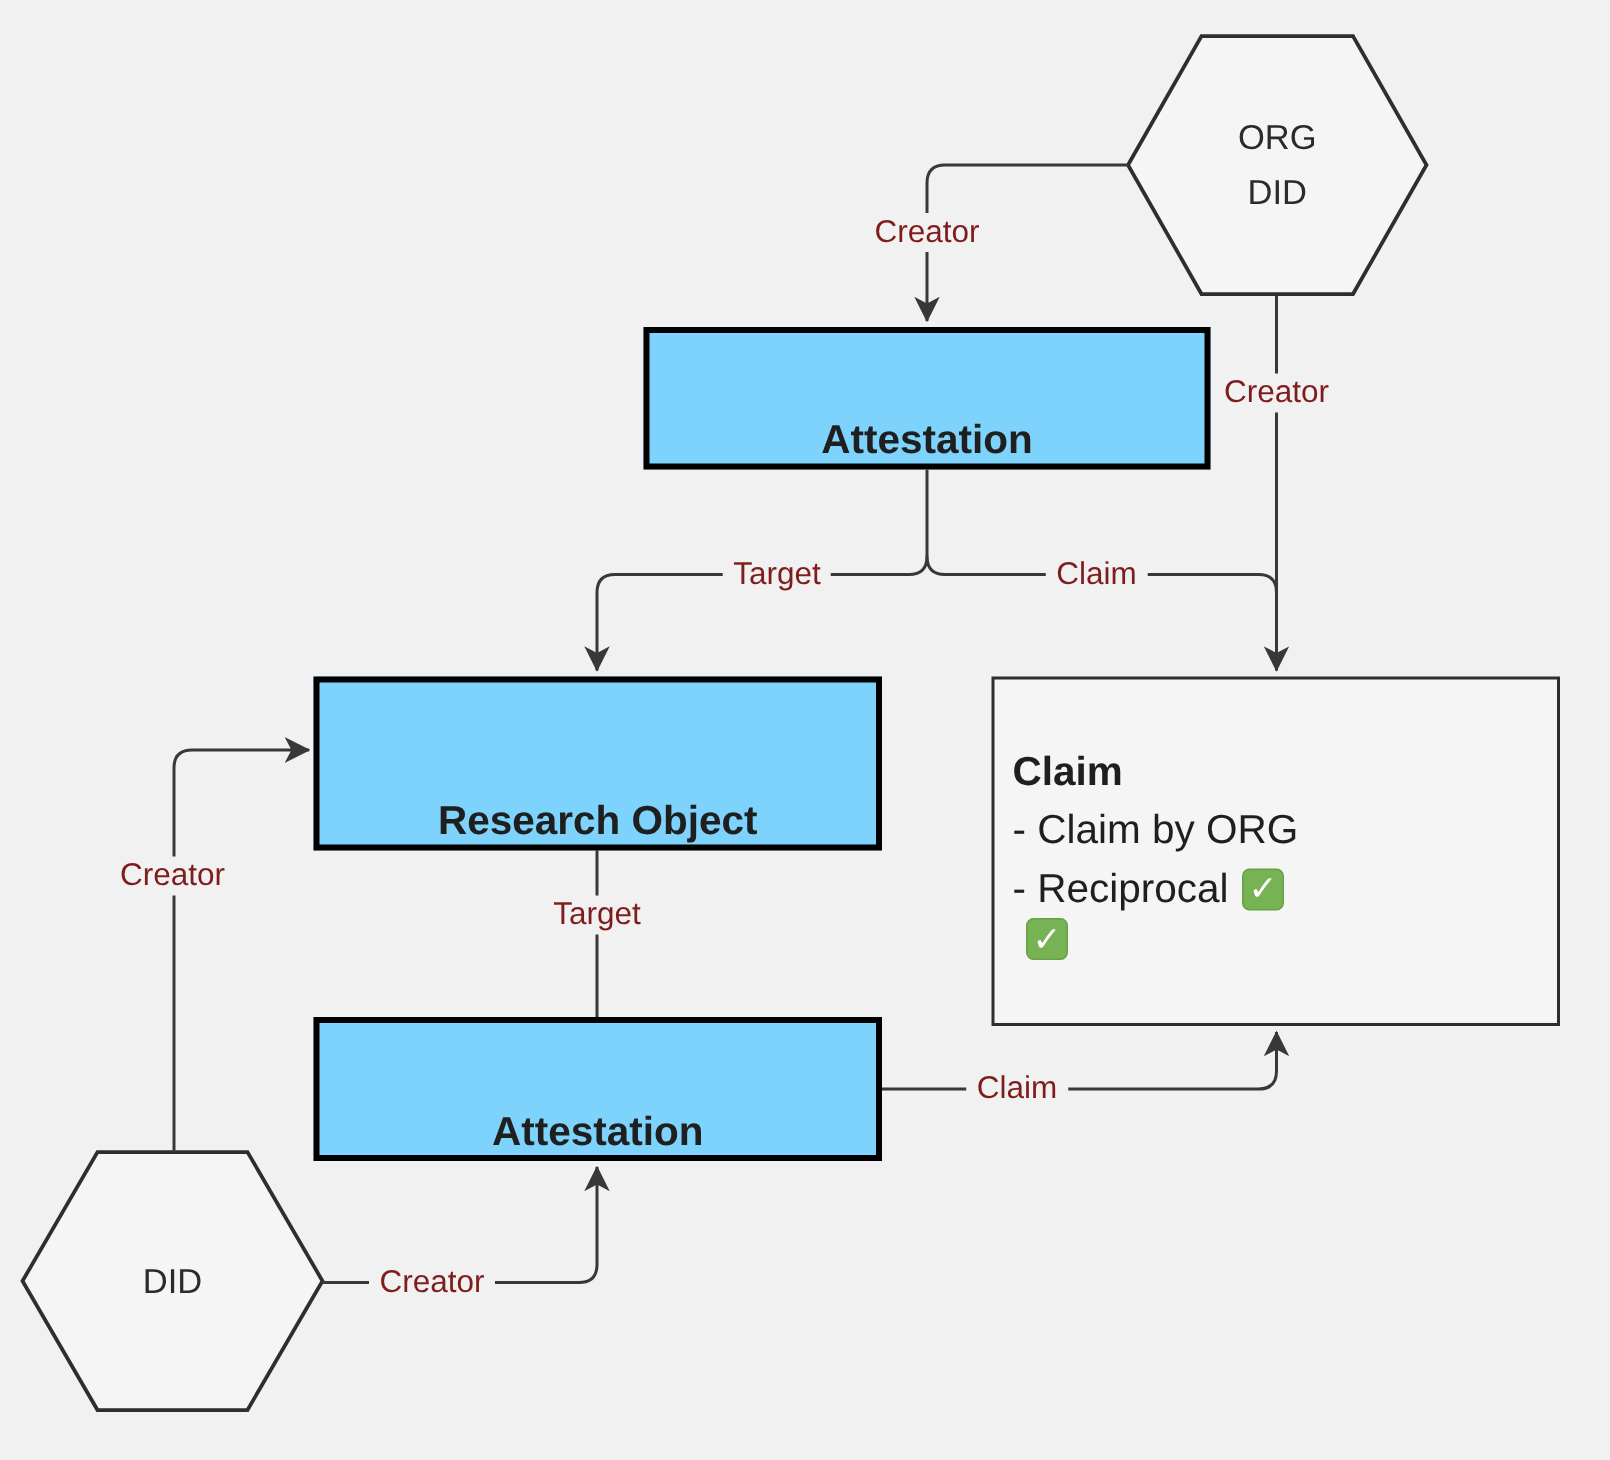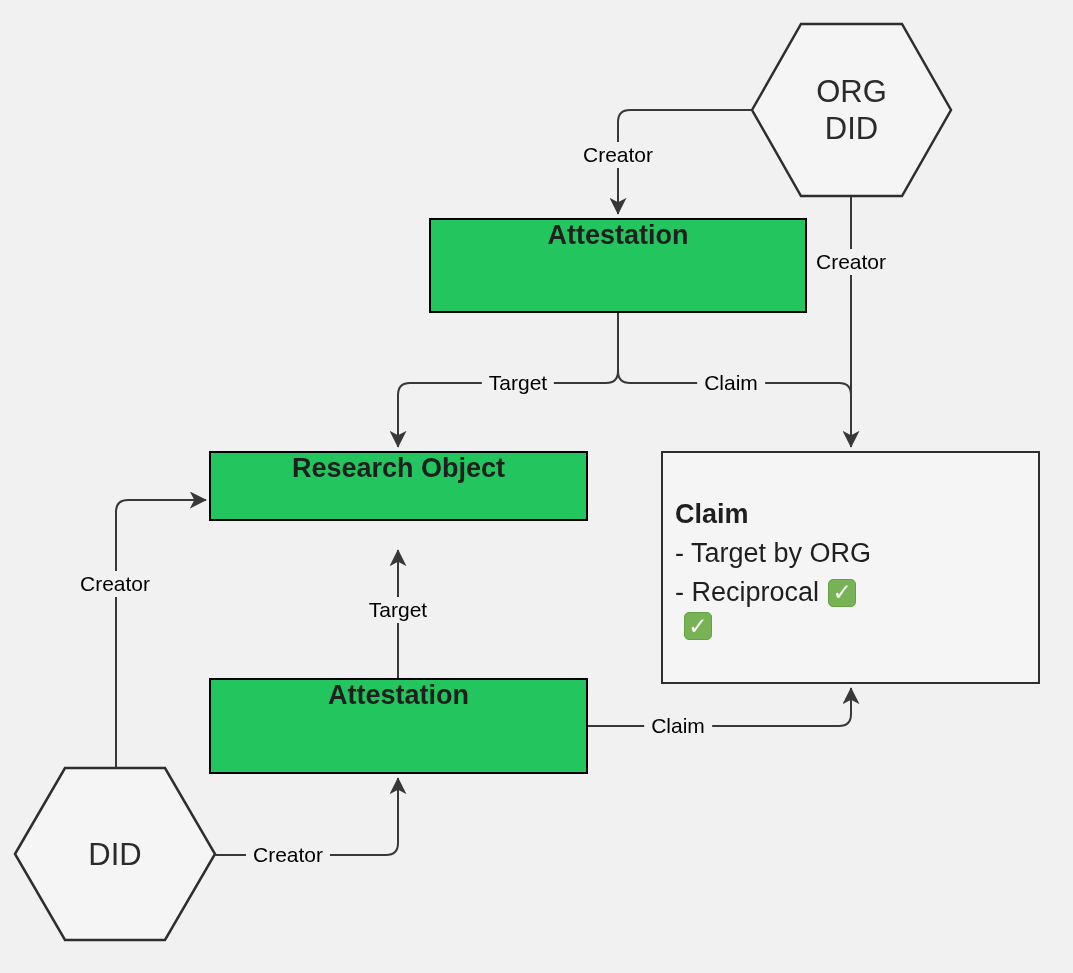--- a/index.html
+++ b/index.html
@@ -25,48 +25,48 @@
     stroke-width: 2px;
   }
   .edges-svg polygon.hex {
     fill: #f5f5f5;
     stroke: #2e2e2e;
     stroke-width: 2.5px;
   }
   .node-box {
     position: absolute;
     box-sizing: border-box;
-    background: #22c55e;
-    border: 2px solid #000000;
+    background: #7dd3fc;
+    border: 4px solid #000000;
     display: flex;
-    align-items: flex-start;
+    align-items: flex-end;
     justify-content: center;
     color: #1f1f1f;
   }
   .node-label-bold {
     font-weight: bold;
     font-size: 27px;
     color: #1f1f1f;
   }
   .hex-label {
     position: absolute;
     display: flex;
     flex-direction: column;
     align-items: center;
     justify-content: center;
-    font-size: 31px;
+    font-size: 23px;
     color: #2b2b2b;
     line-height: 37px;
     text-align: left;
   }
   .edge-label {
     position: absolute;
     transform: translate(-50%, -50%);
     background: #f1f1f1;
-    color: #000000;
+    color: #7f1d1d;
     font-size: 21px;
     padding: 1px 7px;
     white-space: nowrap;
   }
   .claim-box {
     position: absolute;
     box-sizing: border-box;
     background: #f5f5f5;
     border: 2px solid #2e2e2e;
     display: flex;
@@ -132,28 +132,28 @@
 
     <path class="edge" d="M215,855 L386,855 Q398,855 398,843 L398,778" marker-end="url(#arrow)"></path>
 
     <path class="edge" d="M116,768 L116,512 Q116,500 128,500 L206,500" marker-end="url(#arrow)"></path>
   </svg>
 
   <div class="node-box" style="left:429px; top:218px; width:378px; height:95px;">
     <span class="node-label-bold">Attestation</span>
   </div>
 
-  <div class="node-box" style="left:209px; top:451px; width:379px; height:70px;">
+  <div class="node-box" style="left:209px; top:451px; width:379px; height:116px;">
     <span class="node-label-bold">Research Object</span>
   </div>
 
   <div class="claim-box" style="left:661px; top:451px; width:379px; height:233px;">
     <div class="claim-title">Claim</div>
     <div class="claim-line">
-      <span>- Target by ORG</span>
+      <span>- Claim by ORG</span>
     </div>
     <div class="claim-line">
       <span>- Reciprocal</span>
       <span class="check">✓</span>
     </div>
     <div class="claim-line">
       <span class="check">✓</span>
     </div>
   </div>
 

